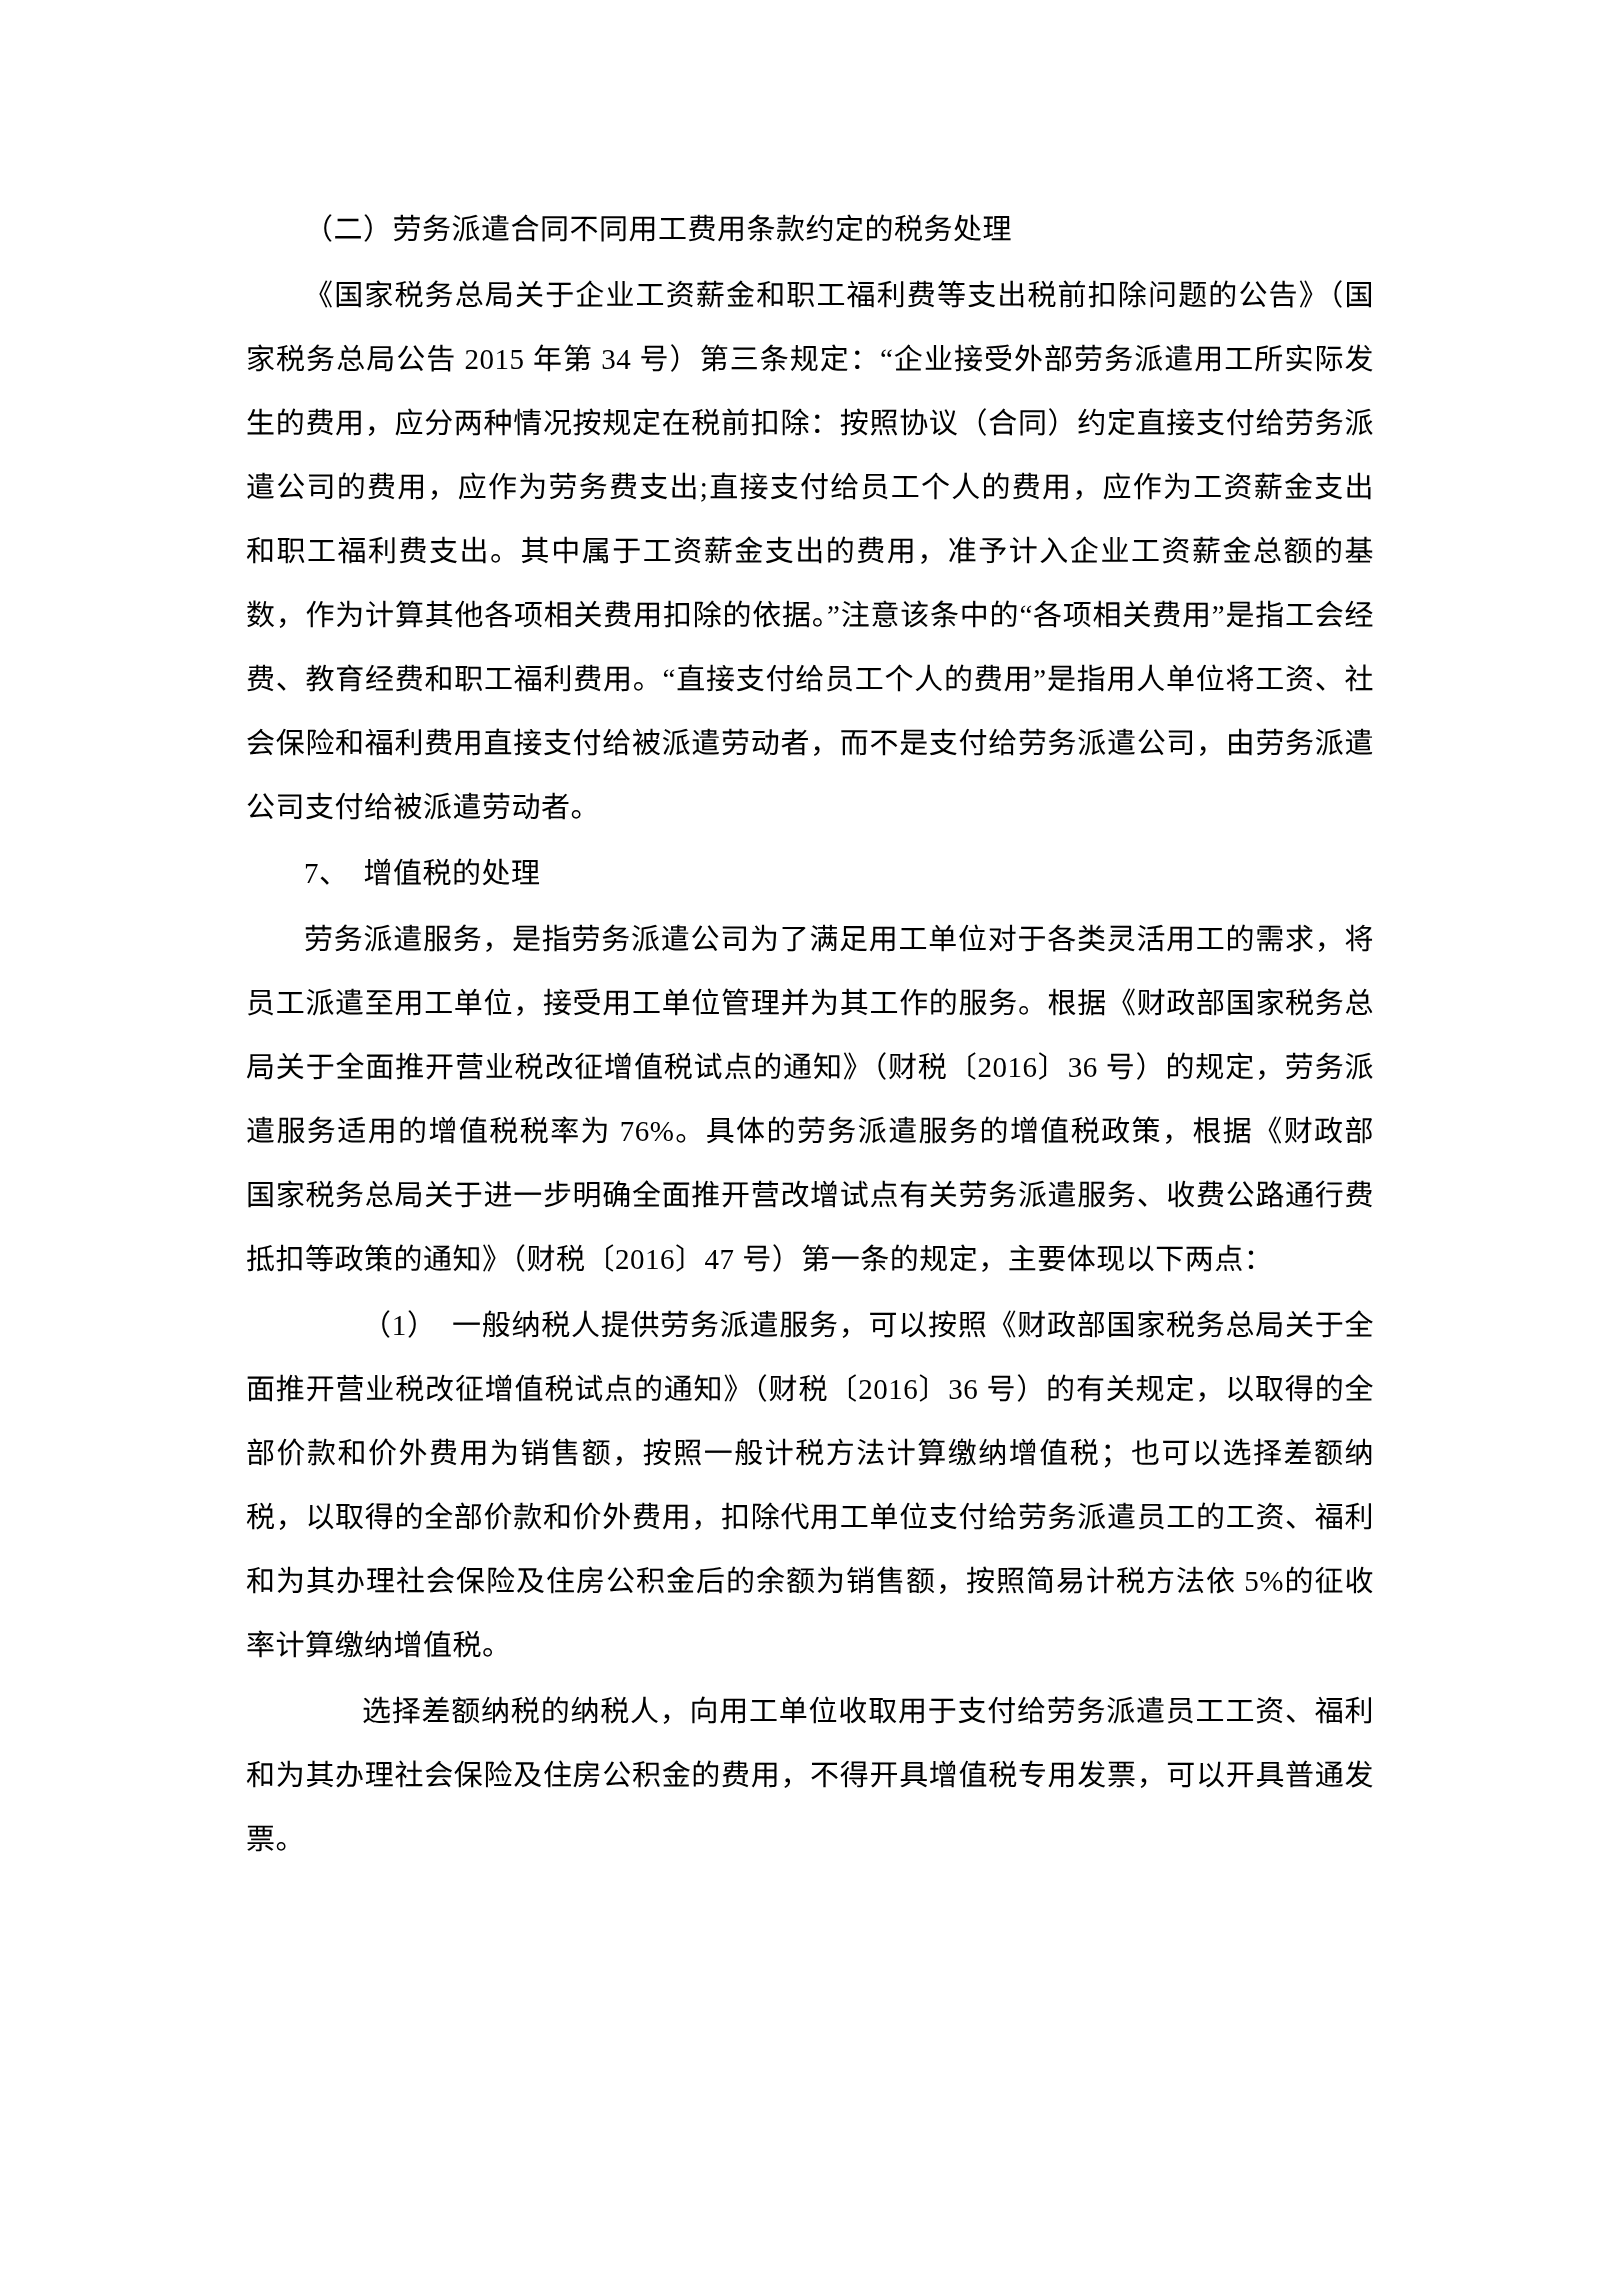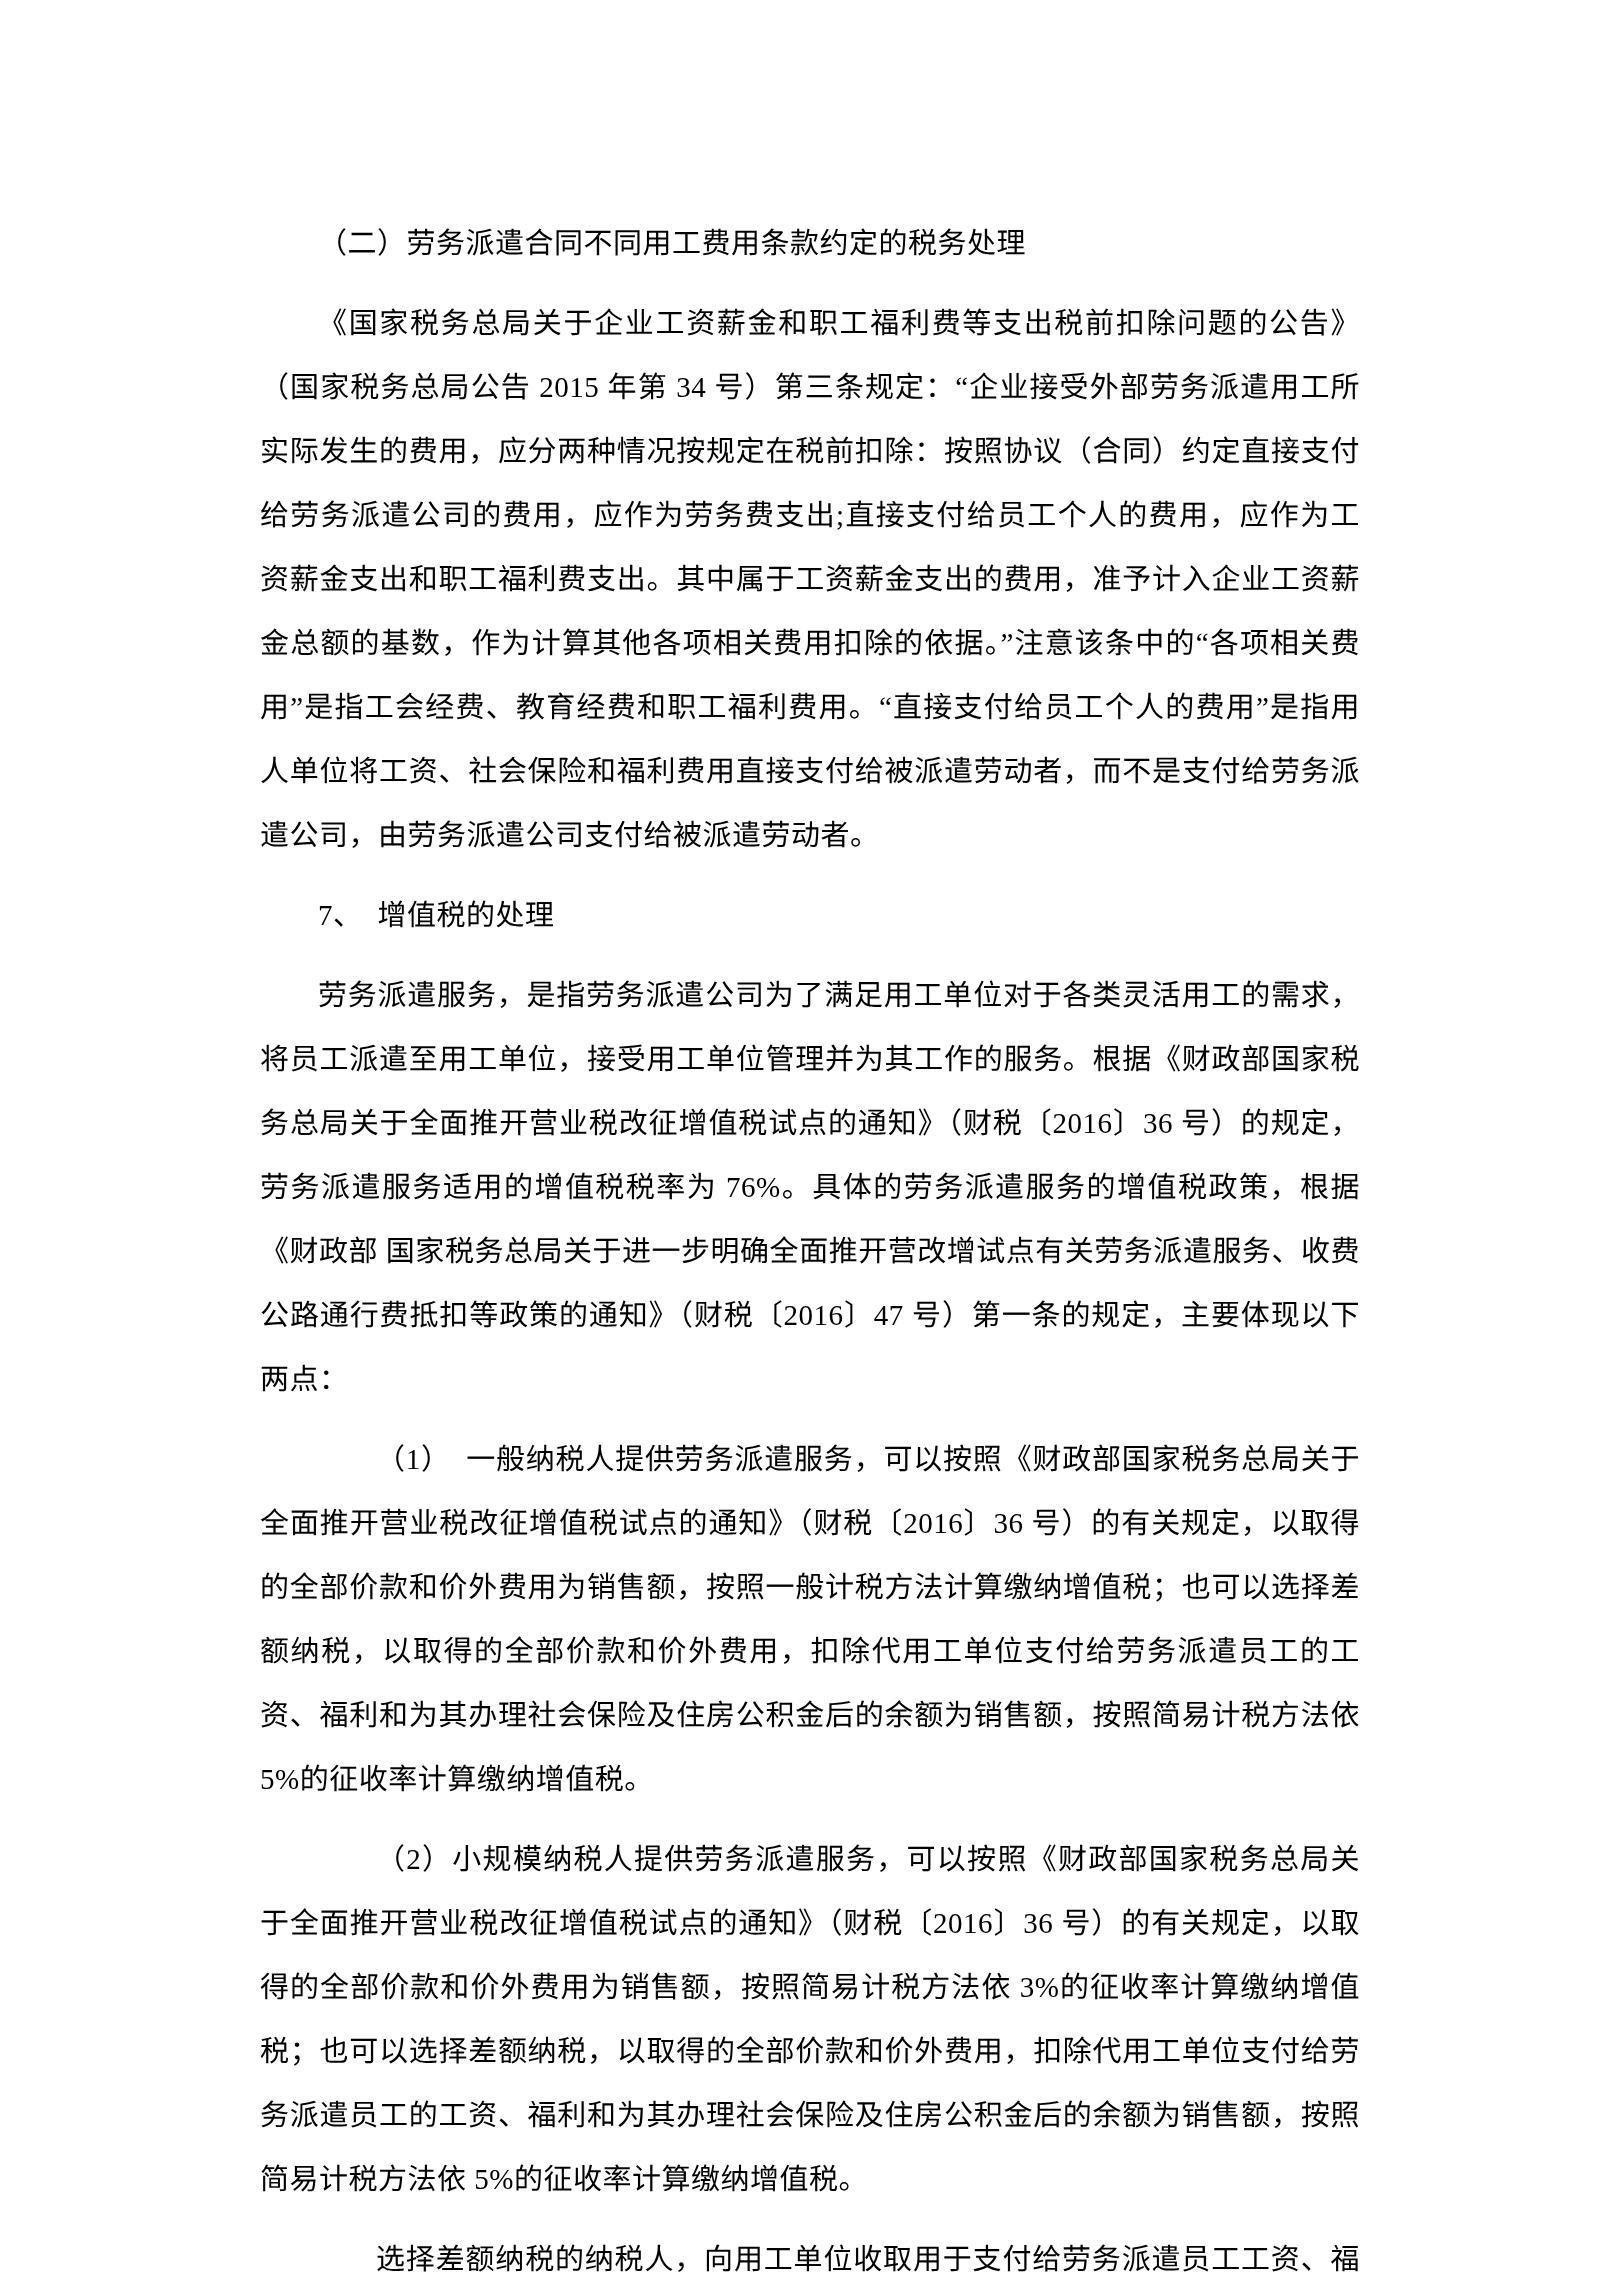--- a/index.html
+++ b/index.html
@@ -15,21 +15,21 @@
     background: #ffffff;
     box-sizing: border-box;
     padding: 195px 247px 0 244px;
     font-family: "Liberation Serif", "DejaVu Serif", serif;
     font-size: 29px;
     line-height: 64px;
     color: #000000;
     overflow: hidden;
   }
   .para {
-    margin: 16px;
+    margin: 2px;
     padding: 0;
     text-align: justify;
     text-justify: inter-ideograph;
     word-break: break-all;
     letter-spacing: 0.5px;
   }
   .para-heading {
     text-indent: 2em;
     text-align: left;
   }
@@ -43,17 +43,16 @@
 </head>
 <body>
 
 <main class="page" style="background: rgb(255, 255, 255); color: rgb(0, 0, 0);">
   <div id="text-block">
       <p class="para para-heading">（二）劳务派遣合同不同用工费用条款约定的税务处理</p>
       <p class="para para-body">《国家税务总局关于企业工资薪金和职工福利费等支出税前扣除问题的公告》（国家税务总局公告 2015 年第 34 号）第三条规定：“企业接受外部劳务派遣用工所实际发生的费用，应分两种情况按规定在税前扣除：按照协议（合同）约定直接支付给劳务派遣公司的费用，应作为劳务费支出;直接支付给员工个人的费用，应作为工资薪金支出和职工福利费支出。其中属于工资薪金支出的费用，准予计入企业工资薪金总额的基数，作为计算其他各项相关费用扣除的依据。”注意该条中的“各项相关费用”是指工会经费、教育经费和职工福利费用。“直接支付给员工个人的费用”是指用人单位将工资、社会保险和福利费用直接支付给被派遣劳动者，而不是支付给劳务派遣公司，由劳务派遣公司支付给被派遣劳动者。</p>
       <p class="para para-heading">7、　增值税的处理</p>
       <p class="para para-body">劳务派遣服务，是指劳务派遣公司为了满足用工单位对于各类灵活用工的需求，将员工派遣至用工单位，接受用工单位管理并为其工作的服务。根据《财政部国家税务总局关于全面推开营业税改征增值税试点的通知》（财税〔2016〕36 号）的规定，劳务派遣服务适用的增值税税率为 76%。具体的劳务派遣服务的增值税政策，根据《财政部 国家税务总局关于进一步明确全面推开营改增试点有关劳务派遣服务、收费公路通行费抵扣等政策的通知》（财税〔2016〕47 号）第一条的规定，主要体现以下两点：</p>
       <p class="para para-sub">（1）　一般纳税人提供劳务派遣服务，可以按照《财政部国家税务总局关于全面推开营业税改征增值税试点的通知》（财税〔2016〕36 号）的有关规定，以取得的全部价款和价外费用为销售额，按照一般计税方法计算缴纳增值税；也可以选择差额纳税，以取得的全部价款和价外费用，扣除代用工单位支付给劳务派遣员工的工资、福利和为其办理社会保险及住房公积金后的余额为销售额，按照简易计税方法依 5%的征收率计算缴纳增值税。</p>
-      <p class="para para-sub">（2）小规模纳税人提供劳务派遣服务，可以按照《财政部国家税务总局关于全面推开营业税改征增值税试点的通知》（财税〔2016〕36 号）的有关规定，以取得的全部价款和价外费用为销售额，按照简易计税方法依 3%的征收率计算缴纳增值税；也可以选择差额纳税，以取得的全部价款和价外费用，扣除代用工单位支付给劳务派遣员工的工资、福利和为其办理社会保险及住房公积金后的余额为销售额，按照简易计税方法依 5%的征收率计算缴纳增值税。</p>
       <p class="para para-sub">选择差额纳税的纳税人，向用工单位收取用于支付给劳务派遣员工工资、福利和为其办理社会保险及住房公积金的费用，不得开具增值税专用发票，可以开具普通发票。</p>
     </div>
 </main>
 
 
 </body></html>

